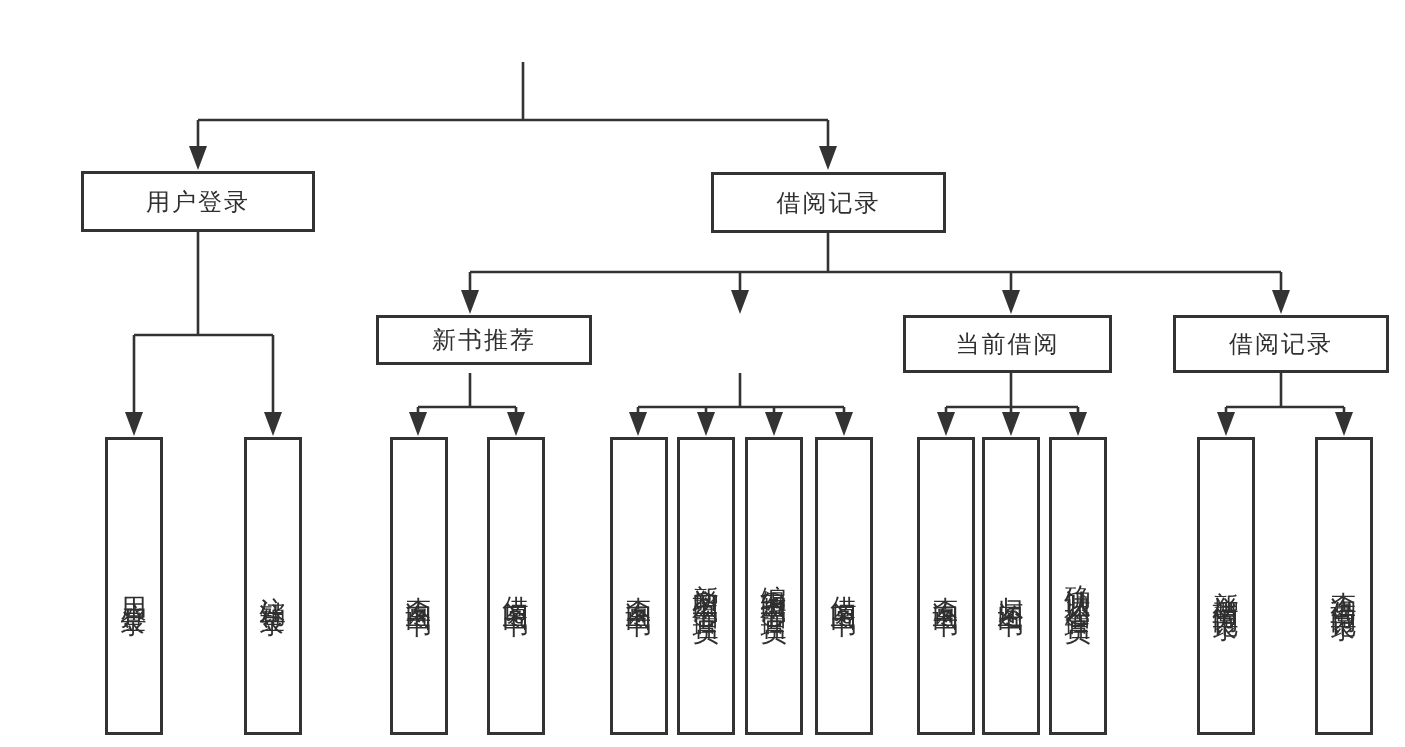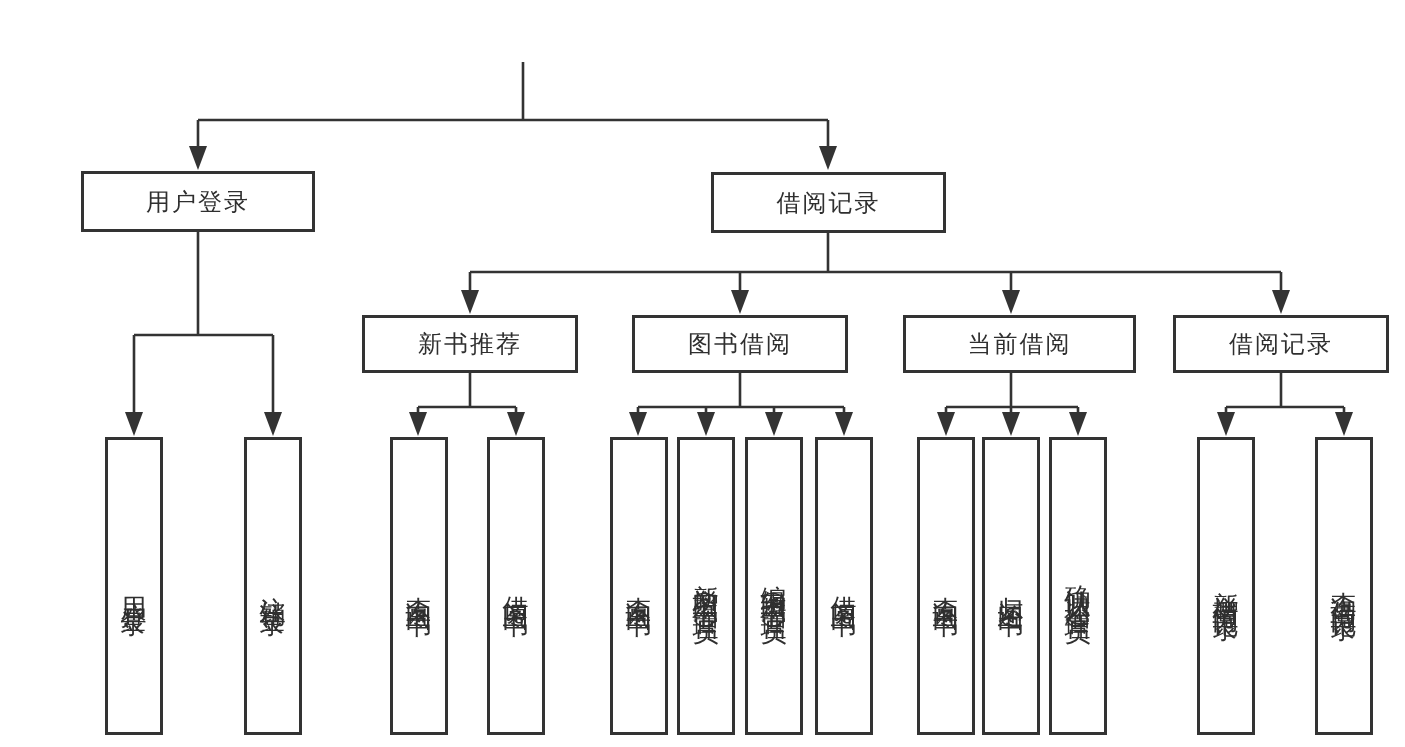--- a/index.html
+++ b/index.html
@@ -77,23 +77,22 @@
 
     <path d="M1281 373 V407 M1226 407 H1344 M1226 407 V416 M1344 407 V416"></path>
     <polygon points="1217,412 1235,412 1226,436"></polygon>
     <polygon points="1335,412 1353,412 1344,436"></polygon>
   </svg>
 
 
   <div class="b h" style="left:81px;top:171px;width:234px;height:61px;">用户登录</div>
   <div class="b h" style="left:711px;top:172px;width:235px;height:61px;">借阅记录</div>
 
-  <div class="b h" style="left:362px;top:315px;width:216px;height:58px;">新书推荐</div>
-  <div class="b h" style="left:632px;top:315px;width:216px;height:58px;">图书借阅</div>
-  <div class="b h" style="left:903px;top:315px;width:233px;height:58px;">当前借阅</div>
+  <div class="b h" style="left:376px;top:315px;width:216px;height:50px;">新书推荐</div>
+  <div class="b h" style="left:903px;top:315px;width:209px;height:58px;">当前借阅</div>
   <div class="b h" style="left:1173px;top:315px;width:216px;height:58px;">借阅记录</div>
 
   <div class="b leaf" style="left:105px;top:437px;width:58px;height:298px;">
     <span>用户登录</span>
   </div>
   <div class="b leaf" style="left:244px;top:437px;width:58px;height:298px;">
     <span>注销登录</span>
   </div>
 
   <div class="b leaf" style="left:390px;top:437px;width:58px;height:298px;">

